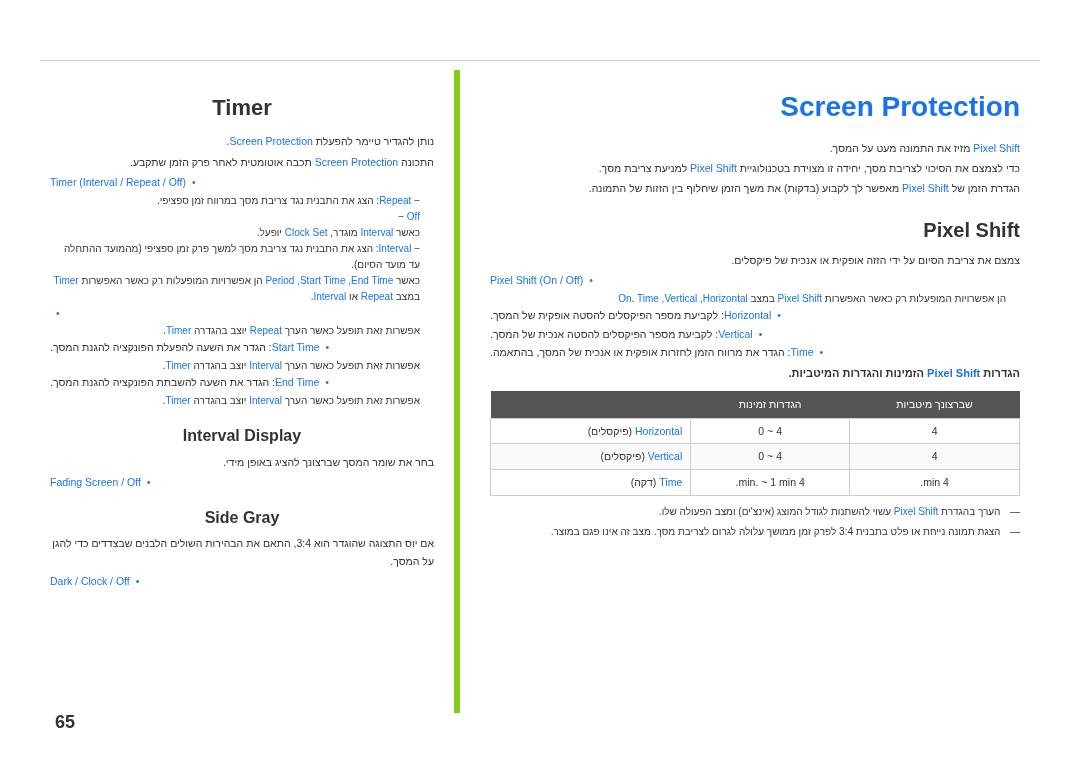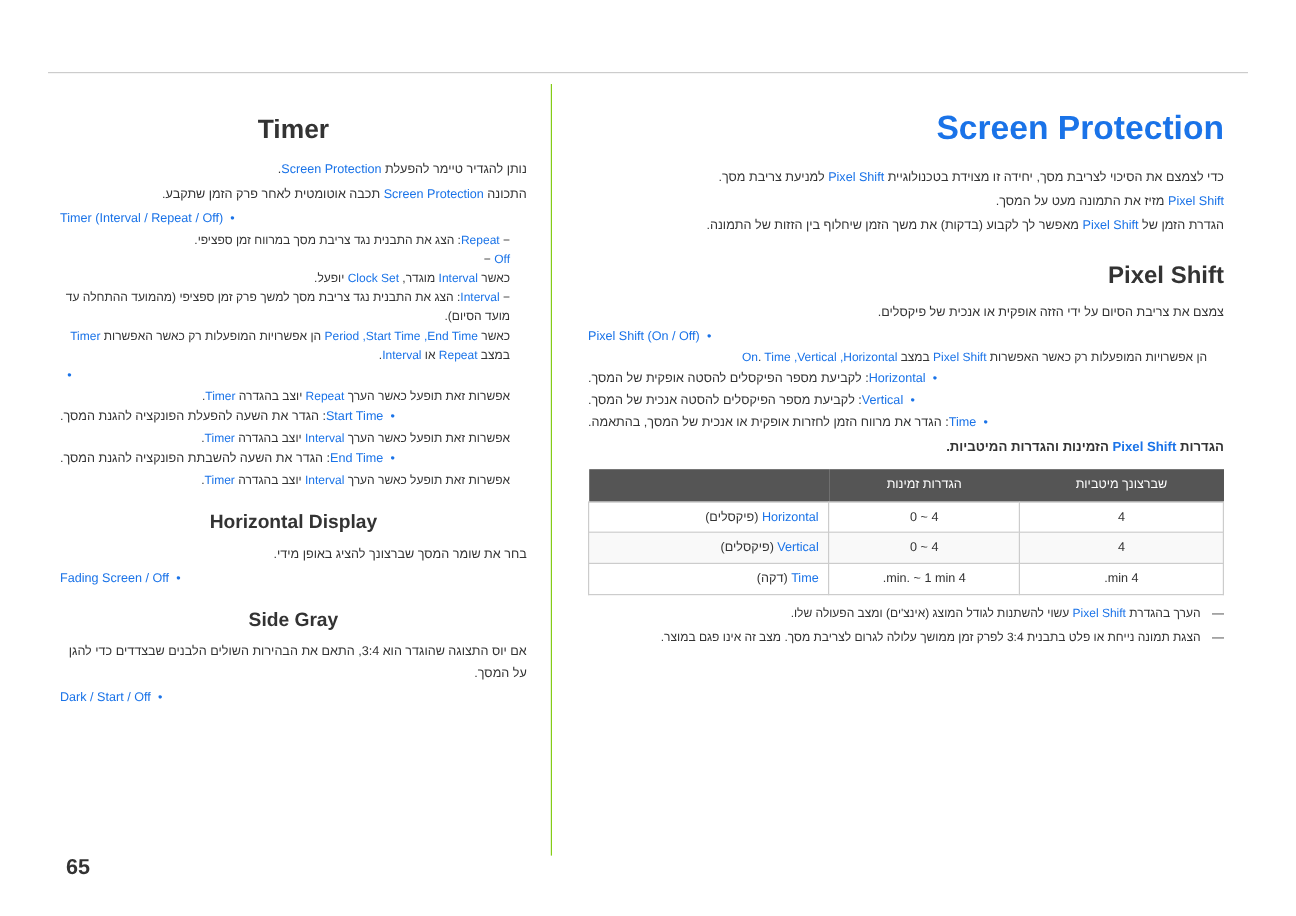--- a/index.html
+++ b/index.html
@@ -42,21 +42,21 @@
 
     
     .left-col {
       flex: 0 0 420px;
       padding: 10px 20px 10px 10px;
       direction: rtl;
       text-align: right;
       font-size: 11px;
       line-height: 1.6;
       color: #333;
-      border-right: 1px solid #84cc16;
+      border-right: 6px solid #84cc16;
     }
 
     .left-col h2 {
       font-size: 22px;
       font-weight: bold;
       color: #333;
       text-align: center;
       direction: ltr;
       margin-bottom: 8px;
       margin-top: 10px;
@@ -291,50 +291,50 @@
     </div>
 
     <div class="bullet-item">
       <span class="bullet">•</span>
       <span><span class="blue-text">End Time</span>: הגדר את השעה להשבתת הפונקציה להגנת המסך.</span>
     </div>
     <div class="sub-item">
       אפשרות זאת תופעל כאשר הערך <span class="blue-text">Interval</span> יוצב בהגדרה <span class="blue-text">Timer</span>.
     </div>
 
-    <h3>Horizontal Display</h3>
+    <h3>Interval Display</h3>
     <p>
       בחר את שומר המסך שברצונך להציג באופן מידי.
     </p>
     <div class="bullet-item">
       <span class="bullet">•</span>
       <span><span class="blue-text">Fading Screen / Off</span></span>
     </div>
 
     <h3>Side Gray</h3>
     <p>
       אם יוס התצוגה שהוגדר הוא 3:4, התאם את הבהירות השולים הלבנים שבצדדים כדי להגן על המסך.
     </p>
     <div class="bullet-item">
       <span class="bullet">•</span>
-      <span><span class="blue-text">Dark / Start / Off</span></span>
+      <span><span class="blue-text">Dark / Clock / Off</span></span>
     </div>
 
   </div>
 
   <div class="right-col">
 
     <h1>Screen Protection</h1>
 
 
     <p>
+      <span class="blue-text">Pixel Shift</span> מזיז את התמונה מעט על המסך.
+    </p>
+    <p>
       כדי לצמצם את הסיכוי לצריבת מסך, יחידה זו מצוידת בטכנולוגיית <span class="blue-text">Pixel Shift</span> למניעת צריבת מסך.
-    </p>
-    <p>
-      <span class="blue-text">Pixel Shift</span> מזיז את התמונה מעט על המסך.
     </p>
     <p>
       הגדרת הזמן של <span class="blue-text">Pixel Shift</span> מאפשר לך לקבוע (בדקות) את משך הזמן שיחלוף בין הזזות של התמונה.
     </p>
 
     <h2>Pixel Shift</h2>
 
     <p>
       צמצם את צריבת הסיום על ידי הזזה אופקית או אנכית של פיקסלים.
     </p>

